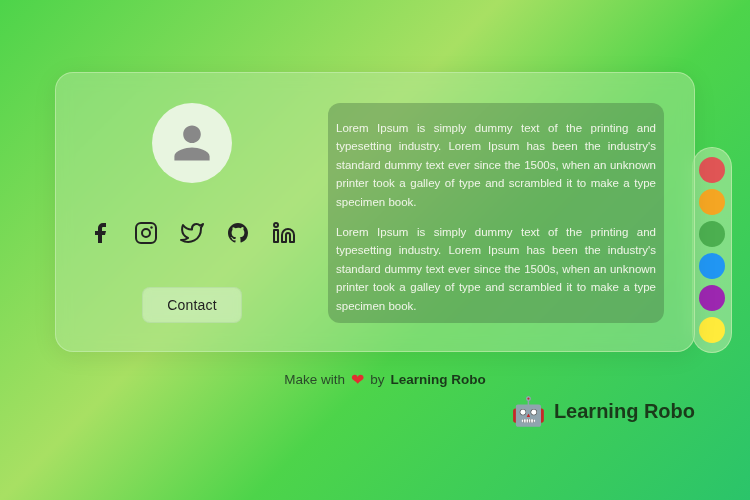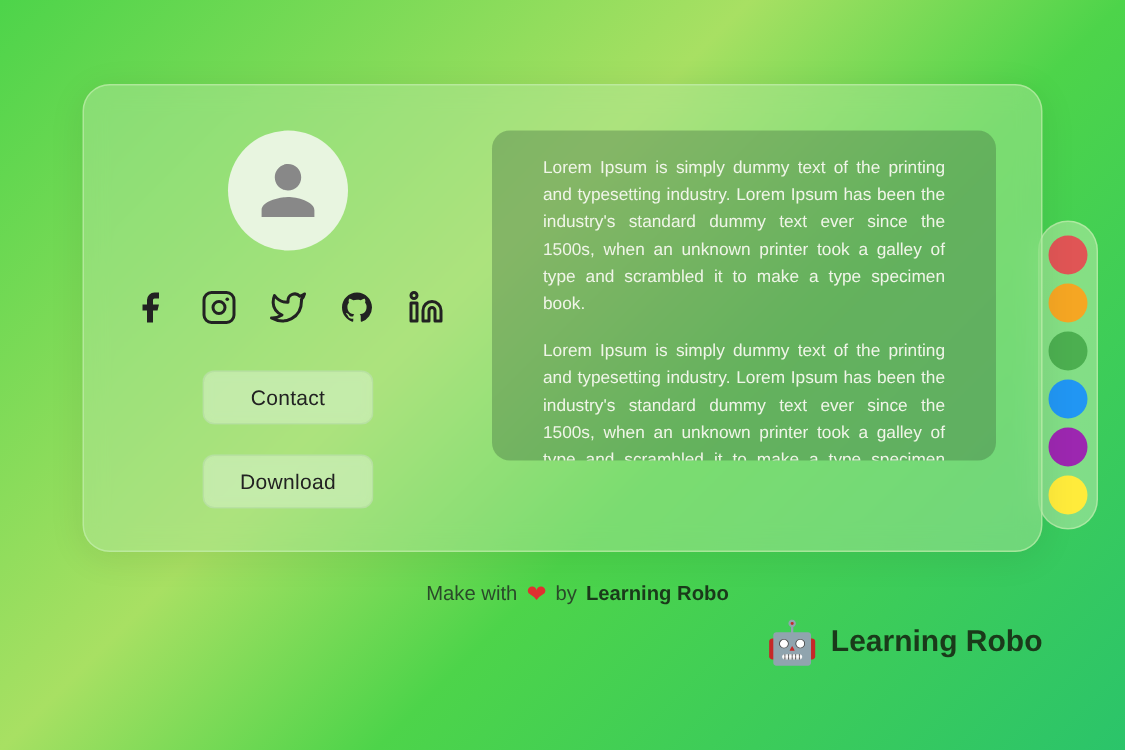--- a/index.html
+++ b/index.html
@@ -97,21 +97,21 @@
       color: #222;
       cursor: pointer;
       letter-spacing: 0.2px;
       backdrop-filter: blur(4px);
     }
 
     .right-section {
       flex: 1;
       background: rgba(60, 100, 60, 0.35);
       border-radius: 12px;
-      padding: 16px 34px;
+      padding: 16px 8px;
       max-height: 220px;
       overflow: hidden;
     }
 
     .right-section p {
       font-size: 11.5px;
       color: #f0f5e8;
       line-height: 1.6;
       text-align: justify;
       margin-bottom: 12px;
@@ -234,21 +234,20 @@
         <span class="social-icon">
           <svg viewBox="0 0 24 24">
               <path d="M16 8a6 6 0 0 1 6 6v7h-4v-7a2 2 0 0 0-2-2 2 2 0 0 0-2 2v7h-4v-7a6 6 0 0 1 6-6zM2 9h4v12H2z" fill="none" stroke="#222" stroke-width="2" stroke-linecap="round" stroke-linejoin="round"></path>
               <circle cx="4" cy="4" r="2" fill="none" stroke="#222" stroke-width="2"></circle>
             </svg>
         </span>
       </div>
 
       <div class="buttons-row">
         <button class="btn">Contact</button>
-        <button class="btn">Download</button>
       </div>
     </div>
 
     <div class="right-section">
       <p>Lorem Ipsum is simply dummy text of the printing and typesetting industry. Lorem Ipsum has been the industry's standard dummy text ever since the 1500s, when an unknown printer took a galley of type and scrambled it to make a type specimen book.</p>
       <p>Lorem Ipsum is simply dummy text of the printing and typesetting industry. Lorem Ipsum has been the industry's standard dummy text ever since the 1500s, when an unknown printer took a galley of type and scrambled it to make a type specimen book.</p>
 
     </div>
   </div>
 

